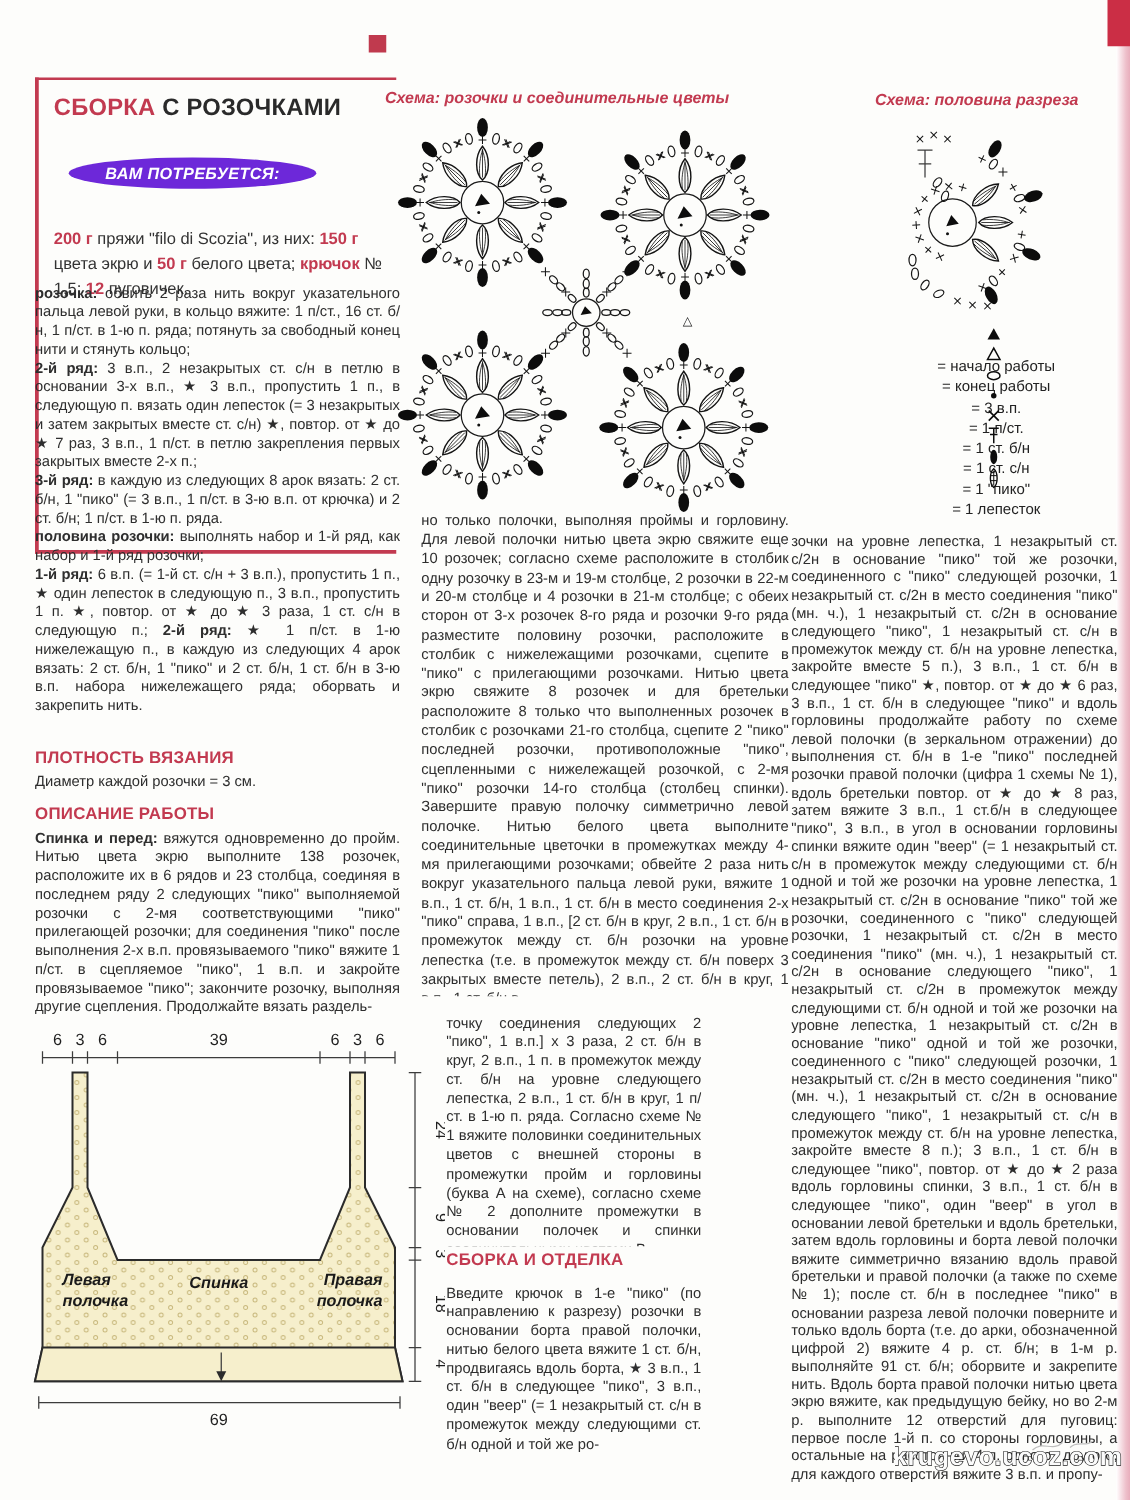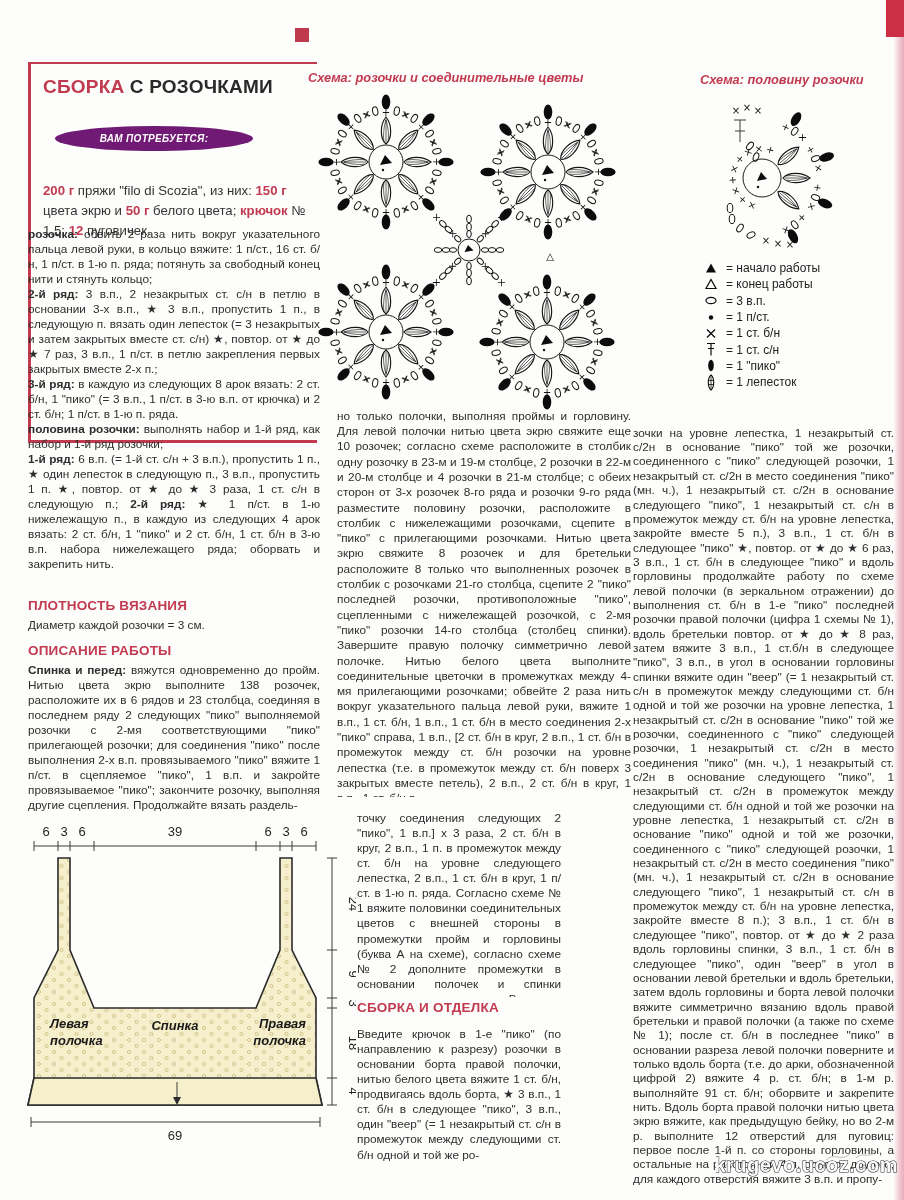--- a/index.html
+++ b/index.html
@@ -9,43 +9,43 @@
   .b{font-weight:bold;}
   .r{color:#c23a50;}
   .redhead{color:#c23a50;font-weight:bold;font-size:13.5px;margin:0 0 5px 0;letter-spacing:.2px;}
   .body-text{font-size:11.8px;line-height:15px;text-align:justify;color:#2e2e2e;}
   .body-text p{margin:0;}
   
   .intro-box{left:28px;top:62px;width:289px;height:381px;
              border-left:3px solid #c23a50;border-top:2px solid #c23a50;border-bottom:3px solid #c23a50;
              padding:10px 4px 0 12px;box-sizing:border-box;}
   .main-title{font-size:19px;font-weight:bold;color:#2a2a2a;margin:2px 0 0 0;letter-spacing:.2px;}
-  .badge{margin:28px 0 0 12px;width:198px;height:25px;background:#701a75;border-radius:50%;
+  .badge{margin:28px 0 0 12px;width:198px;height:25px;background:#6d28d9;border-radius:50%;
          display:flex;align-items:center;justify-content:center;color:#fff;font-weight:bold;
-         font-style:italic;font-size:10px;letter-spacing:.3px;}
+         font-style:italic;font-size:13px;letter-spacing:.3px;}
   .materials{margin-top:30px;width:266px;font-size:13.2px;line-height:1.5;color:#333;}
   
   .tech-col{left:28px;top:227px;width:292px;}
   .density-col{left:28px;top:598px;width:292px;}
   .descr-col{left:28px;top:643px;width:292px;}
   .mid1{left:337px;top:397px;width:294px;height:400px;overflow:hidden;}
   .mid1 .body-text{line-height:15.3px;}
   .mid2{left:357px;top:799px;width:204px;height:198px;overflow:hidden;}
   .mid2 .body-text{line-height:15.1px;}
   .assembly{left:357px;top:1000px;width:204px;height:168px;overflow:hidden;}
   .assembly .body-text{line-height:15.1px;}
   .right-col{left:633px;top:414px;width:261px;height:775px;overflow:hidden;}
   .right-col .body-text{line-height:14.35px;}
   
   .scheme-title{color:#c23a50;font-weight:bold;font-style:italic;font-size:12.8px;}
   .st1{left:308px;top:70px;}
   .st2{left:700px;top:72px;}
   
   .legend{left:700px;top:260px;width:194px;}
-  .legend-row{display:flex;align-items:center;height:16.3px;}
+  .legend-row{display:flex;align-items:center;height:16.3px;flex-direction:column;}
   .legend-ic{width:26px;flex:0 0 26px;display:flex;justify-content:flex-start;}
   .legend-label{font-size:12px;color:#222;}
   
   .red-square{left:295px;top:28px;width:14px;height:14px;background:#c03a4e;}
   .pink-strip{left:893px;top:0;width:11px;height:1200px;
               background:linear-gradient(90deg,#ffffff, #eec0cb 70%, #e8aebc);}
   .corner-red{left:886px;top:0;width:18px;height:37px;background:#cb2e45;z-index:5;}
   .watermark{left:716px;top:1146px;}
   
   .ln{fill:none;stroke:#1b1b1b;stroke-width:1;}
@@ -104,21 +104,21 @@
   <div class="abs assembly">
     <h2 class="redhead">СБОРКА И ОТДЕЛКА</h2>
     <p class="body-text">Введите крючок в 1-е "пико" (по направлению к разрезу) розочки в основании борта правой полочки, нитью белого цвета вяжите 1 ст. б/н, продвигаясь вдоль борта, ★ 3 в.п., 1 ст. б/н в следующее "пико", 3 в.п., один "веер" (= 1 незакрытый ст. с/н в промежуток между следующими ст. б/н одной и той же ро-</p>
   </div>
 
   <div class="abs right-col">
     <p class="body-text">зочки на уровне лепестка, 1 незакрытый ст. с/2н в основание "пико" той же розочки, соединенного с "пико" следующей розочки, 1 незакрытый ст. с/2н в место соединения "пико" (мн. ч.), 1 незакрытый ст. с/2н в основание следующего "пико", 1 незакрытый ст. с/н в промежуток между ст. б/н на уровне лепестка, закройте вместе 5 п.), 3 в.п., 1 ст. б/н в следующее "пико" ★, повтор. от ★ до ★ 6 раз, 3 в.п., 1 ст. б/н в следующее "пико" и вдоль горловины продолжайте работу по схеме левой полочки (в зеркальном отражении) до выполнения ст. б/н в 1-е "пико" последней розочки правой полочки (цифра 1 схемы № 1), вдоль бретельки повтор. от ★ до ★ 8 раз, затем вяжите 3 в.п., 1 ст.б/н в следующее "пико", 3 в.п., в угол в основании горловины спинки вяжите один "веер" (= 1 незакрытый ст. с/н в промежуток между следующими ст. б/н одной и той же розочки на уровне лепестка, 1 незакрытый ст. с/2н в основание "пико" той же розочки, соединенного с "пико" следующей розочки, 1 незакрытый ст. с/2н в место соединения "пико" (мн. ч.), 1 незакрытый ст. с/2н в основание следующего "пико", 1 незакрытый ст. с/2н в промежуток между следующими ст. б/н одной и той же розочки на уровне лепестка, 1 незакрытый ст. с/2н в основание "пико" одной и той же розочки, соединенного с "пико" следующей розочки, 1 незакрытый ст. с/2н в место соединения "пико" (мн. ч.), 1 незакрытый ст. с/2н в основание следующего "пико", 1 незакрытый ст. с/н в промежуток между ст. б/н на уровне лепестка, закройте вместе 8 п.); 3 в.п., 1 ст. б/н в следующее "пико", повтор. от ★ до ★ 2 раза вдоль горловины спинки, 3 в.п., 1 ст. б/н в следующее "пико", один "веер" в угол в основании левой бретельки и вдоль бретельки, затем вдоль горловины и борта левой полочки вяжите симметрично вязанию вдоль правой бретельки и правой полочки (а также по схеме № 1); после ст. б/н в последнее "пико" в основании разреза левой полочки поверните и только вдоль борта (т.е. до арки, обозначенной цифрой 2) вяжите 4 р. ст. б/н; в 1-м р. выполняйте 91 ст. б/н; оборвите и закрепите нить. Вдоль борта правой полочки нитью цвета экрю вяжите, как предыдущую бейку, но во 2-м р. выполните 12 отверстий для пуговиц: первое после 1-й п. со стороны горловины, а остальные на расстоянии 4 п. одно от другого; для каждого отверстия вяжите 3 в.п. и пропу-</p>
   </div>
 
   <div class="abs scheme-title st1">Схема: розочки и соединительные цветы</div>
-  <div class="abs scheme-title st2">Схема: половину розочки</div>
+  <div class="abs scheme-title st2">Схема: половина разреза</div>
 
   <svg class="abs" style="left:306px;top:84px;" width="392" height="328" viewBox="0 0 392 328">
     <defs>
       <g id="rose-sector">
         <path class="pt" d="M0,-18 C6,-23 6.5,-37 0,-45 C-6.5,-37 -6,-23 0,-18 Z"></path>
         <path class="pv" d="M-2.1,-21 C-3.1,-29 -1.6,-37 0,-42 M2.1,-21 C3.1,-29 1.6,-37 0,-42 M0,-20 L0,-43"></path>
         <ellipse class="pico" cx="0" cy="-60" rx="4.3" ry="7.6"></ellipse>
         <text class="sy" x="0" y="-46.5">+</text>
         <g transform="rotate(12)">
             <ellipse class="ch" cx="0" cy="-52" rx="2.6" ry="4.3"></ellipse>

